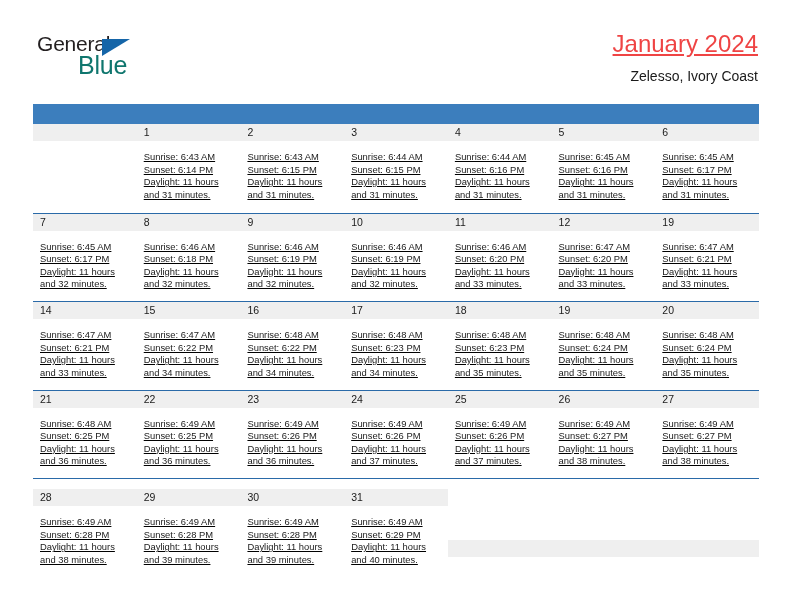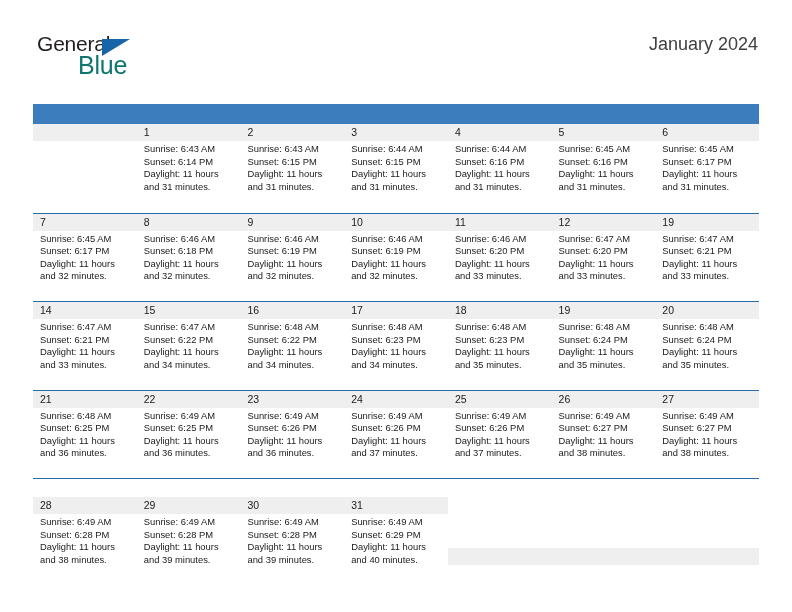--- a/index.html
+++ b/index.html
@@ -68,24 +68,25 @@
     font-family: "Liberation Sans", sans-serif;
   }
 
   .title-block {
     position: absolute;
     right: 0;
     top: 0;
     text-align: right;
   }
   .cal-title {
-    font-size: 18px;
-    color: #404040;
+    font-size: 24px;
+    color: #ef4444;
     line-height: 32px;
     white-space: nowrap;
+    text-decoration: underline;
   }
   .cal-subtitle {
     font-size: 14px;
     color: #1a1a1a;
     line-height: 20px;
     margin-top: 6px;
     white-space: nowrap;
   }
 
   
@@ -138,21 +139,22 @@
     font-size: 10.5px;
     line-height: 17px;
     padding-left: 7px;
     color: #1a1a1a;
     box-sizing: border-box;
   }
   .day-cell.empty .daynum-bar {
     background: #efefef;
   }
   .day-body {
-    padding: 2px 5px 0 7px;
+    padding: 10px 5px 0 7px;
+    text-decoration: underline;
   }
   .day-body div {
     font-size: 9.4px;
     line-height: 12.6px;
     color: #1a1a1a;
     white-space: nowrap;
   }
 </style>
 </head>
 <body>
@@ -162,20 +164,21 @@
   <div class="header">
 
     <div class="brand">
       <span class="brand-general">General</span>
       <span class="brand-triangle"></span>
       <span class="brand-blue">Blue</span>
     </div>
 
     <div class="title-block">
       <div class="cal-title">January 2024</div>
+      <div class="cal-subtitle">Zelesso, Ivory Coast</div>
     </div>
 
   </div>
 
   <div class="calendar">
     <div class="weekday-row" id="weekday-row">
         <div class="weekday">Sunday</div>
         <div class="weekday">Tuesday</div>
         <div class="weekday">Thursday</div>
         <div class="weekday">Friday</div>

